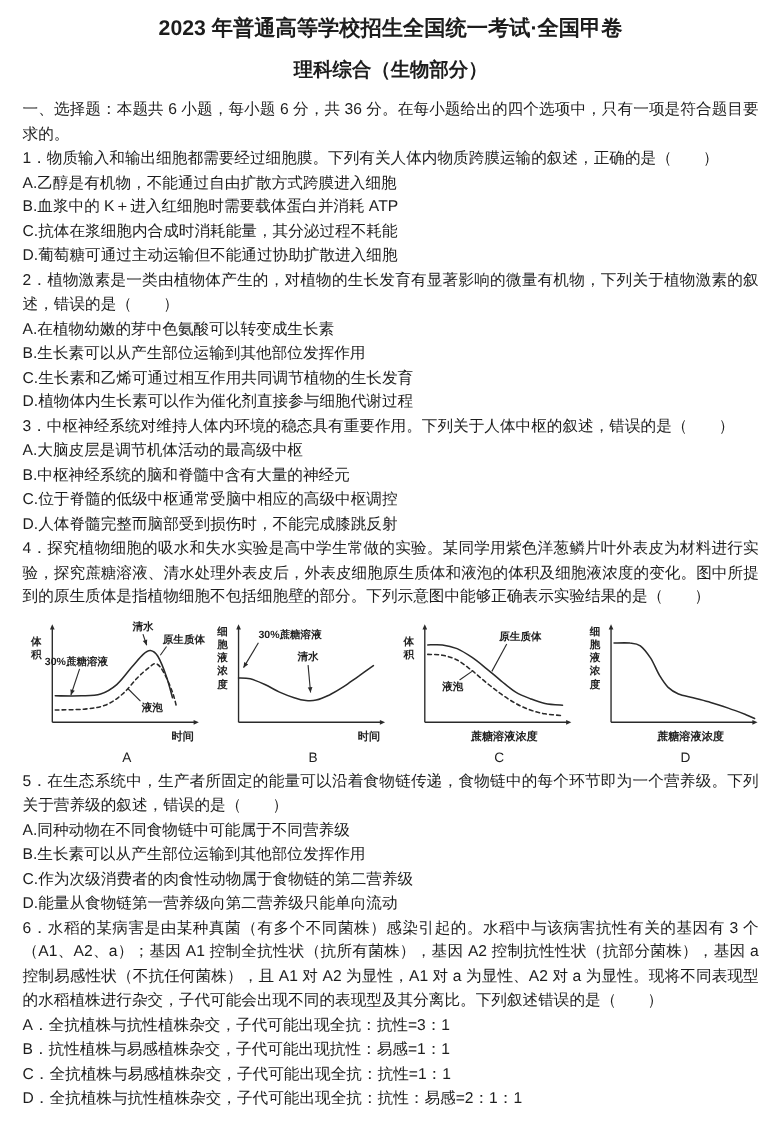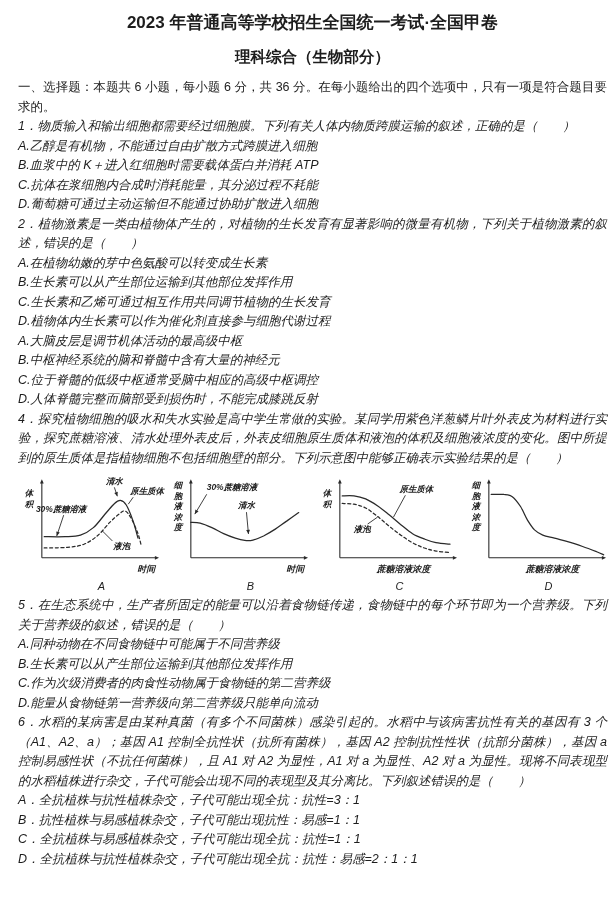--- a/index.html
+++ b/index.html
@@ -15,21 +15,21 @@
     text-align:center;margin:6px 0 0 0;
   }
   h2.subtitle{
     font-size:15.5px;line-height:22px;font-weight:700;
     text-align:center;margin:10px 0 10px 0;
   }
   p.stem,.section{
     margin:0;text-align:justify;text-justify:inter-ideograph;
   }
   .opt{margin:0;text-align:left;white-space:nowrap;}
-  .q{margin:0;font-style:italic;}
+  .q{margin:0;}
   .figrow{
     display:flex;justify-content:space-between;
     margin:2px 0 2px 0;
   }
   .figrow svg{display:block;flex:0 0 auto;}
   svg text{
     font-family:"Liberation Sans","DejaVu Sans",sans-serif;
     fill:#222222;
   }
 </style>
@@ -53,20 +53,21 @@
 
   <div class="q">
     <p class="stem">2．植物激素是一类由植物体产生的，对植物的生长发育有显著影响的微量有机物，下列关于植物激素的叙述，错误的是（　　）</p>
     <div class="opt">A.在植物幼嫩的芽中色氨酸可以转变成生长素</div>
     <div class="opt">B.生长素可以从产生部位运输到其他部位发挥作用</div>
     <div class="opt">C.生长素和乙烯可通过相互作用共同调节植物的生长发育</div>
     <div class="opt">D.植物体内生长素可以作为催化剂直接参与细胞代谢过程</div>
   </div>
 
   <div class="q">
+    <p class="stem">3．中枢神经系统对维持人体内环境的稳态具有重要作用。下列关于人体中枢的叙述，错误的是（　　）</p>
     <div class="opt">A.大脑皮层是调节机体活动的最高级中枢</div>
     <div class="opt">B.中枢神经系统的脑和脊髓中含有大量的神经元</div>
     <div class="opt">C.位于脊髓的低级中枢通常受脑中相应的高级中枢调控</div>
     <div class="opt">D.人体脊髓完整而脑部受到损伤时，不能完成膝跳反射</div>
   </div>
 
   <div class="q">
     <p class="stem">4．探究植物细胞的吸水和失水实验是高中学生常做的实验。某同学用紫色洋葱鳞片叶外表皮为材料进行实验，探究蔗糖溶液、清水处理外表皮后，外表皮细胞原生质体和液泡的体积及细胞液浓度的变化。图中所提到的原生质体是指植物细胞不包括细胞壁的部分。下列示意图中能够正确表示实验结果的是（　　）</p>
     <div class="figrow">
       <svg id="panel0" width="149" height="124" viewBox="0 0 150 124">

